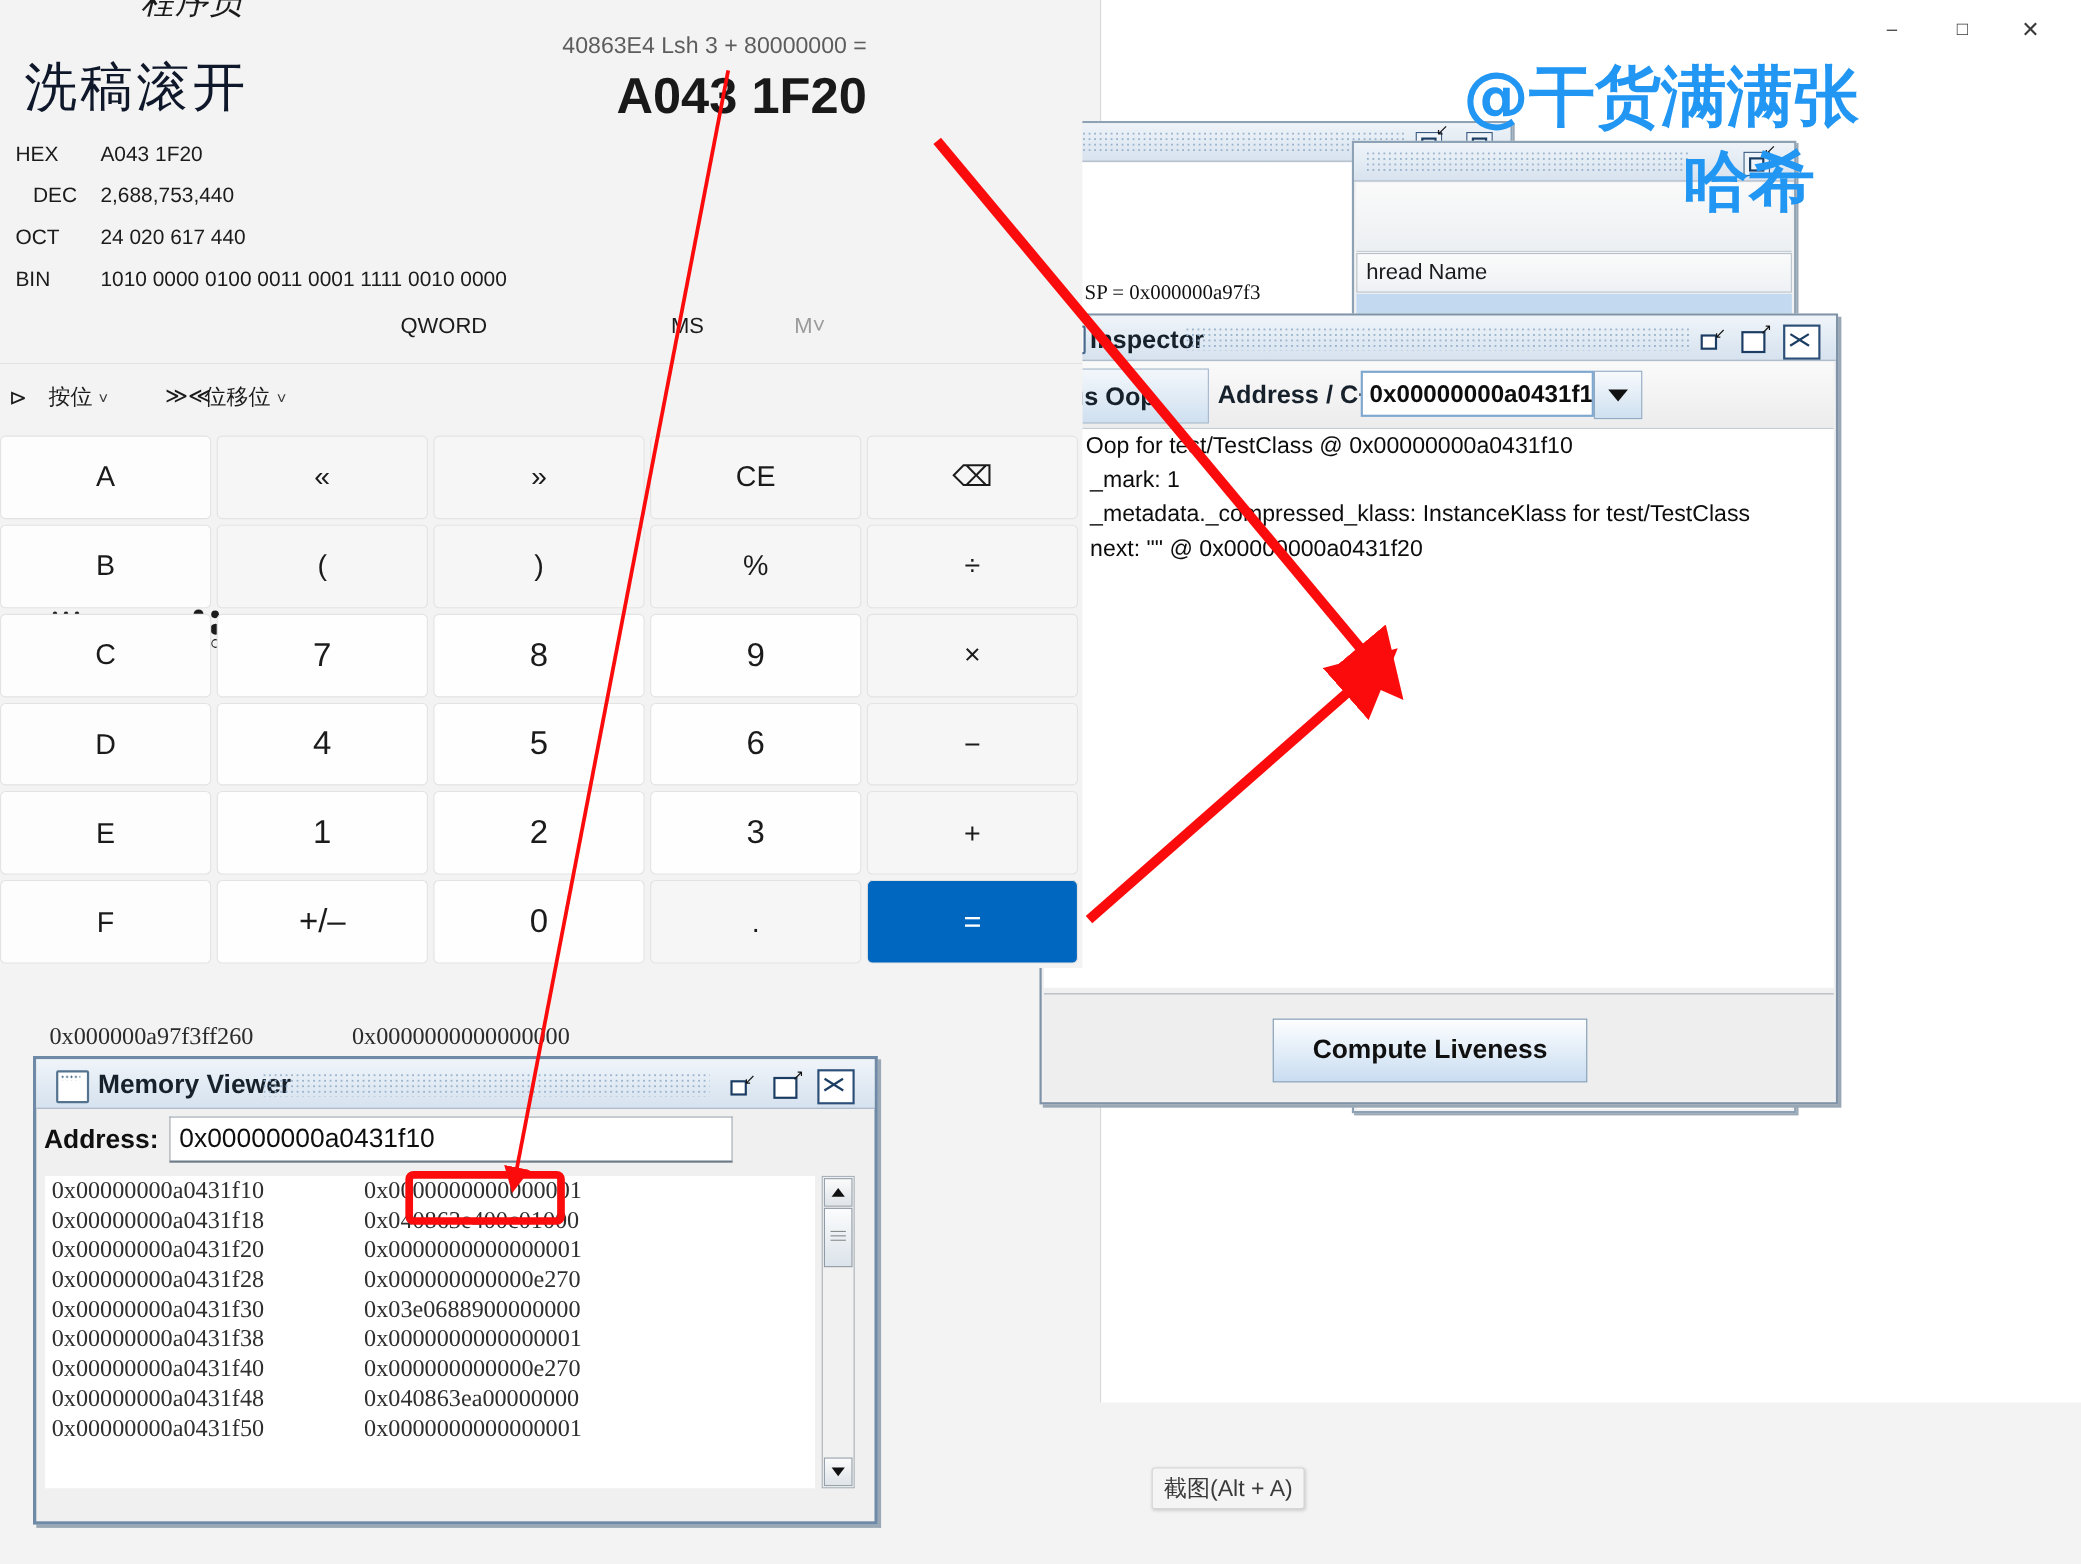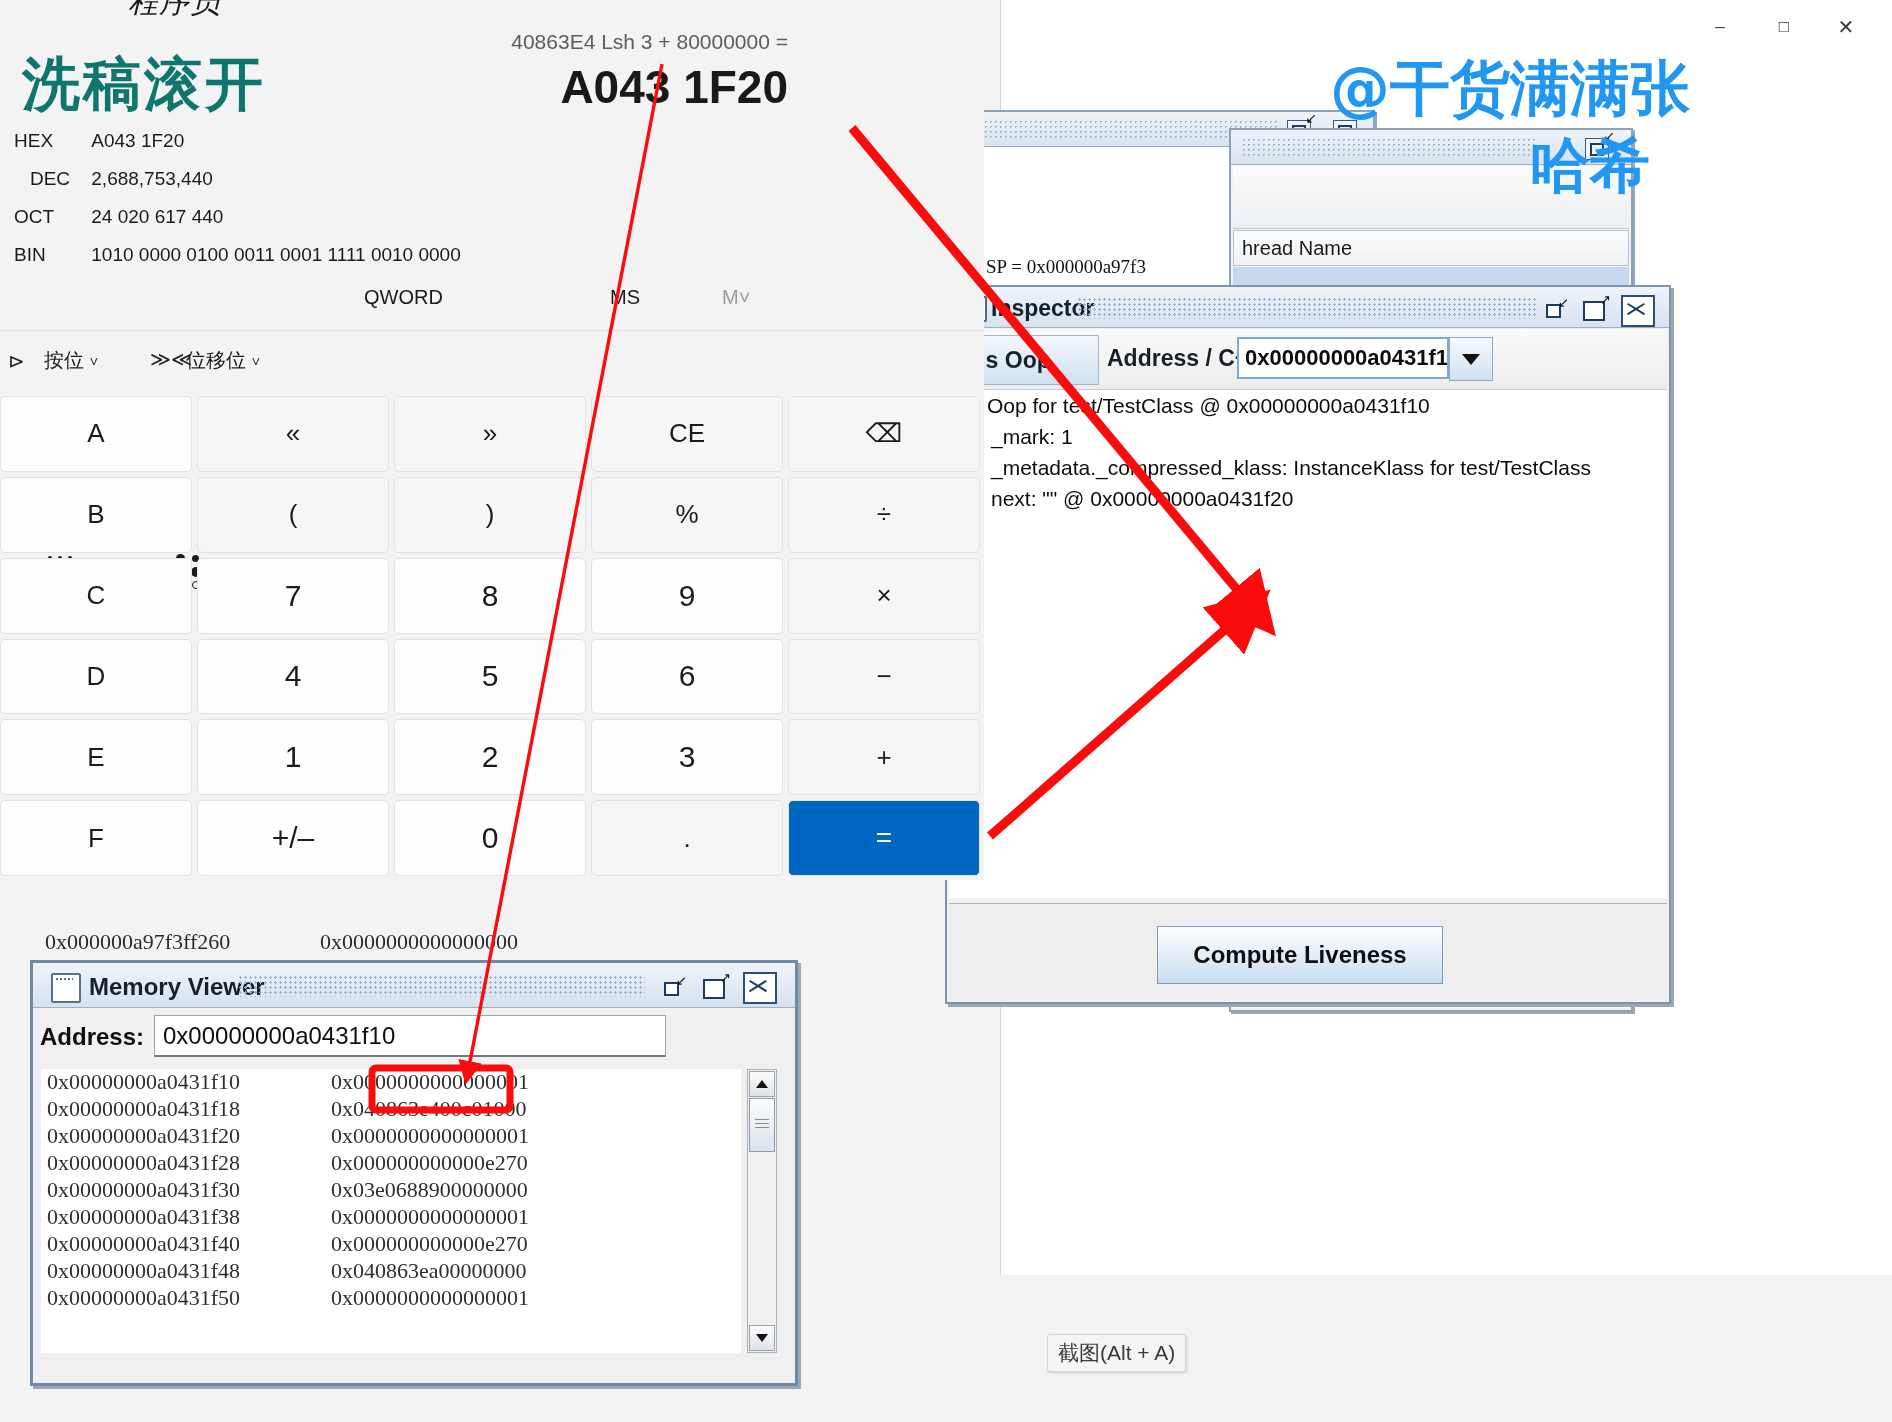--- a/index.html
+++ b/index.html
@@ -12,21 +12,21 @@
   #calculator{
     position:absolute;left:0;top:0;width:984px;height:880px;
     background:#f3f3f3;
   }
   #calc-topstrip{position:absolute;left:0;top:0;width:984px;height:24px;background:#f3f3f3;font-style:italic;}
   .calc-cut-title{
     position:absolute;left:128px;top:-18px;font-size:30px;color:#1b1b1b;
     font-family:"Liberation Sans",sans-serif;letter-spacing:1px;
   }
   #watermark-red{
-    position:absolute;left:22px;top:55px;font-size:58px;font-weight:bold;color:#0f766e;
+    position:absolute;left:22px;top:55px;font-size:48px;font-weight:normal;color:#0f172a;
     font-family:"DejaVu Sans",sans-serif;letter-spacing:3px;line-height:1;
     white-space:nowrap;z-index:60;
   }
   #calc-expr{
     position:absolute;right:196px;top:30px;font-size:21px;color:#5d5d5d;
     white-space:nowrap;text-align:right;
   }
   #calc-display{
     position:absolute;right:196px;top:60px;font-size:46px;font-weight:600;color:#191919;
     white-space:nowrap;text-align:right;letter-spacing:0px;

